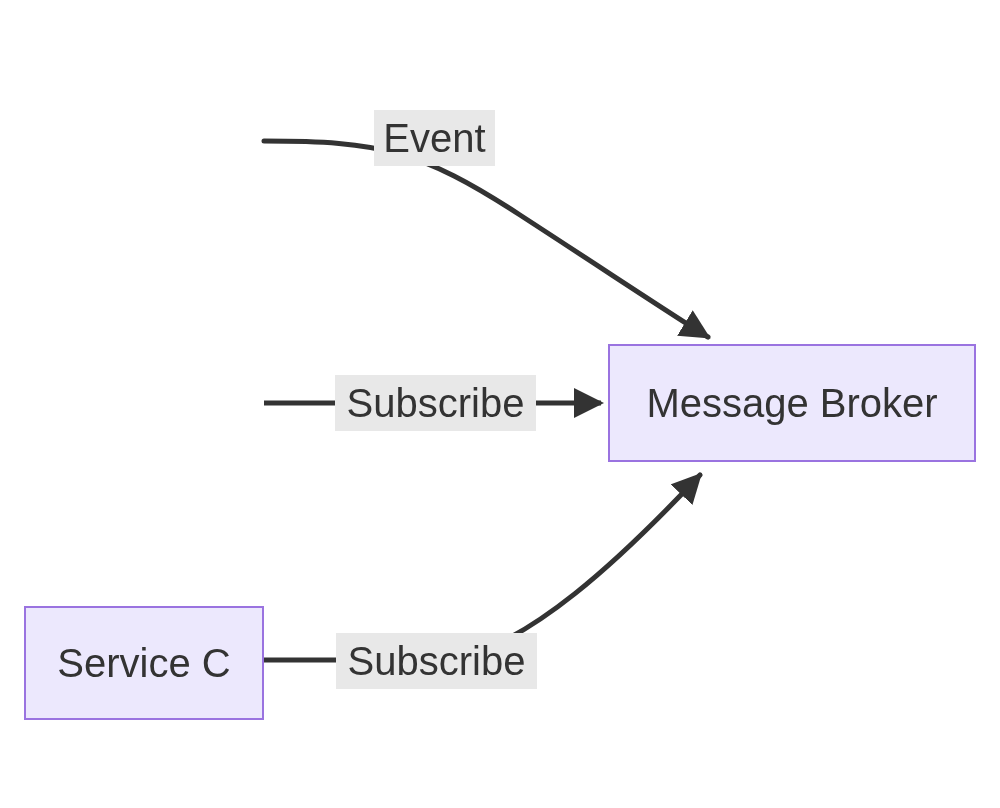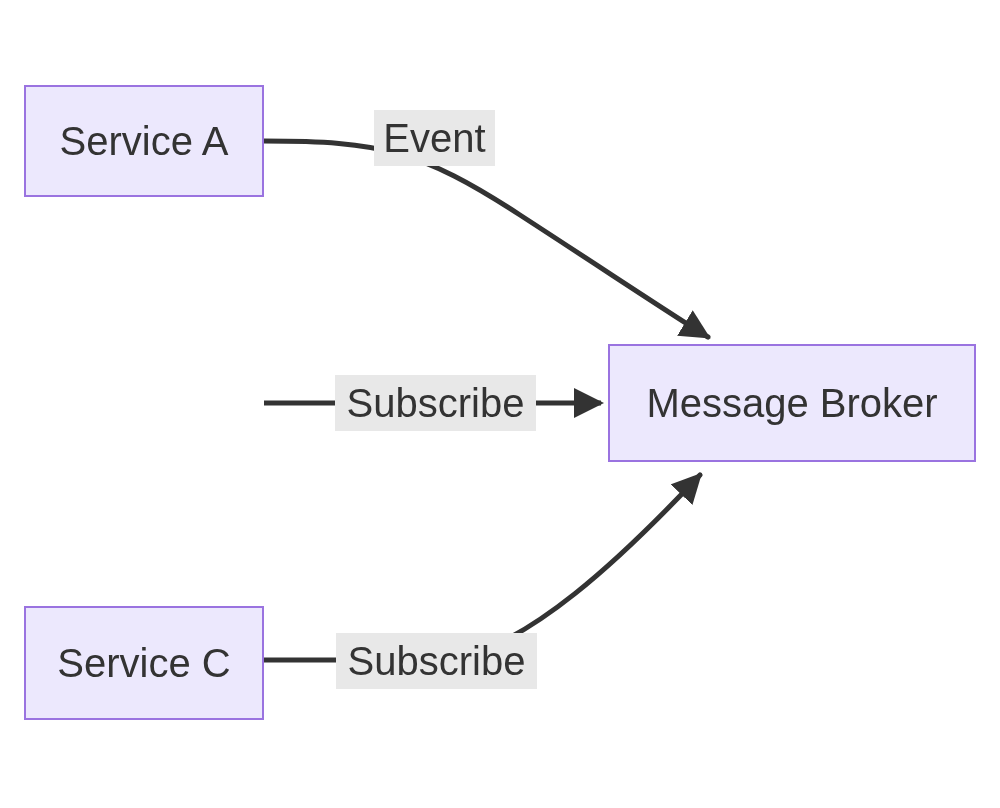--- a/index.html
+++ b/index.html
@@ -66,23 +66,20 @@
       </marker>
     </defs>
 
     <path id="edge-path-0" fill="none" stroke="#333333" stroke-width="5" stroke-linecap="round" marker-end="url(#arrow-head)" d="M 264 141 C 380 141, 420 150, 520 215 C 620 280, 680 320, 708 337"></path>
 
     <path id="edge-path-1" fill="none" stroke="#333333" stroke-width="5" stroke-linecap="butt" marker-end="url(#arrow-head)" d="M 264 403 L 601 403"></path>
 
     <path id="edge-path-2" fill="none" stroke="#333333" stroke-width="5" stroke-linecap="round" marker-end="url(#arrow-head)" d="M 264 660 L 452 660 C 530 644, 620 560, 700 475"></path>
   </svg>
 
-  <div id="node-0" class="node-box" style="left: 24px; top: 85px; width: 240px; height: 112px; background: rgb(236, 232, 253); border-color: rgb(154, 115, 224); color: rgb(51, 51, 51);">
-    <span>Service A</span>
-  </div>
 
 
   <div id="node-3" class="node-box" style="left: 608px; top: 344px; width: 368px; height: 118px; background: rgb(236, 232, 253); border-color: rgb(154, 115, 224); color: rgb(51, 51, 51);">
     <span>Message Broker</span>
   </div>
 
   <div id="node-2" class="node-box" style="left: 24px; top: 606px; width: 240px; height: 114px; background: rgb(236, 232, 253); border-color: rgb(154, 115, 224); color: rgb(51, 51, 51);">
     <span>Service C</span>
   </div>
 

